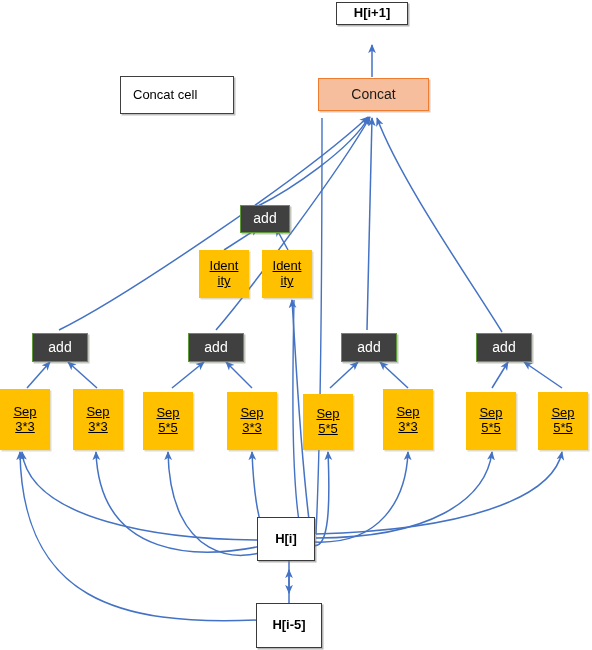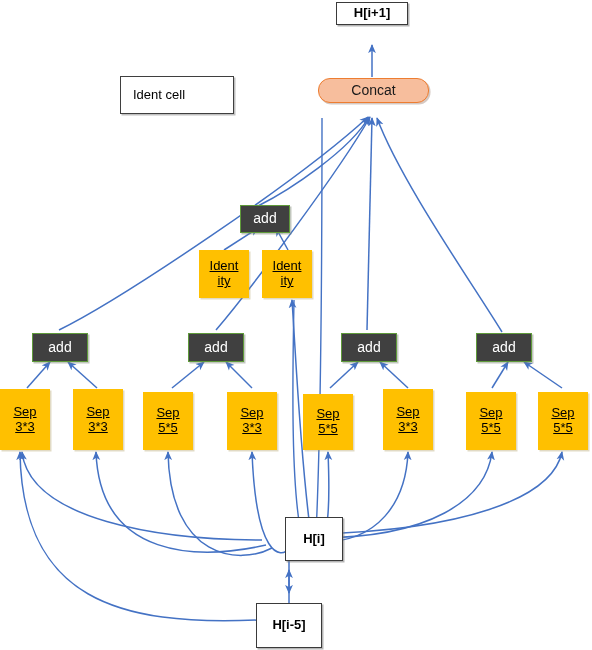--- a/index.html
+++ b/index.html
@@ -134,24 +134,24 @@
       <path d="M322,118 C322,300 320,450 316,534"></path>
       <path d="M294,300 C292,400 292,480 300,528"></path>
     </g>
   </svg>
 
   <div class="node node-plain" style="left:336px; top:2px; width:72px; height:23px;">
     <span>H[i+1]</span>
   </div>
 
   <div class="node node-label" style="left:120px; top:76px; width:114px; height:38px;">
-    <span>Ident cell</span>
-  </div>
-
-  <div class="node node-concat" style="left:318px; top:78px; width:111px; height:25px;border-radius:12px;">
+    <span>Concat cell</span>
+  </div>
+
+  <div class="node node-concat" style="left:318px; top:78px; width:111px; height:33px;">
     <span>Concat</span>
   </div>
 
   <div class="node node-add" style="left:240px; top:205px; width:50px; height:28px;">
     <span>add</span>
   </div>
 
   <div class="node node-op" style="left:199px; top:250px; width:50px; height:48px;">
     <span class="l1">Ident</span>
     <span class="l2">ity</span>
@@ -200,20 +200,20 @@
   </div>
   <div class="node node-op" style="left:466px; top:392px; width:50px; height:58px;">
     <span class="l1">Sep</span>
     <span class="l2">5*5</span>
   </div>
   <div class="node node-op" style="left:538px; top:392px; width:50px; height:58px;">
     <span class="l1">Sep</span>
     <span class="l2">5*5</span>
   </div>
 
-  <div class="node node-plain" style="left:257px; top:517px; width:58px; height:44px;margin-left:28px;">
+  <div class="node node-plain" style="left:257px; top:517px; width:58px; height:44px;">
     <span>H[i]</span>
   </div>
   <div class="node node-plain" style="left:256px; top:603px; width:66px; height:45px;">
     <span>H[i-5]</span>
   </div>
 
 </div>
 
 </body></html>

